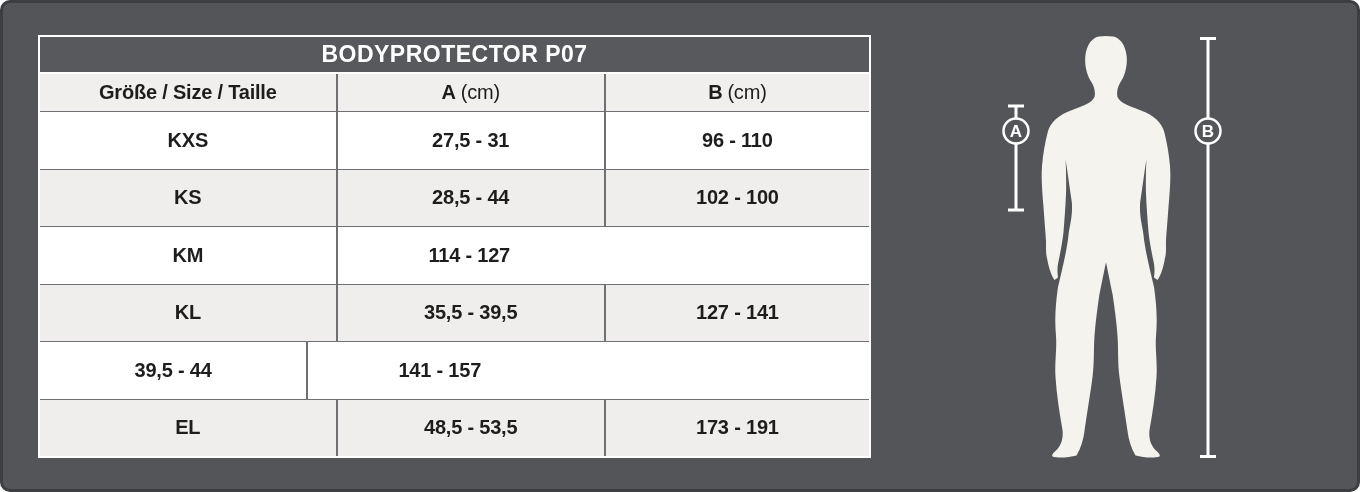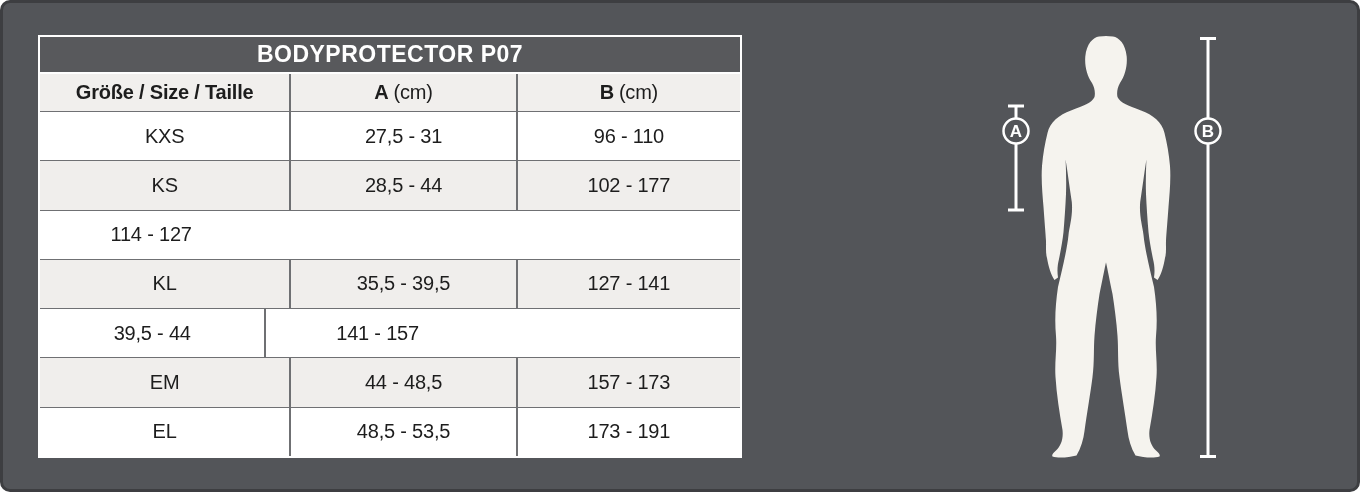--- a/index.html
+++ b/index.html
@@ -14,21 +14,21 @@
     border: 3px solid #3d3e41;
     border-radius: 10px;
     overflow: hidden;
   }
 
   
   .size-table {
     position: absolute;
     left: 35px;
     top: 32px;
-    width: 704px;
+    width: 833px;
     height: 423px;
     border: 2px solid #ffffff;
     display: flex;
     flex-direction: column;
     background: #ffffff;
   }
   .table-title {
     flex: 0 0 37px;
     background: #58595c;
     color: #ffffff;
@@ -47,20 +47,21 @@
   }
   .header-row {
     flex: 0 0 37px;
     background: #f1efed;
     font-weight: bold;
   }
   .rows-container {
     flex: 1 1 auto;
     display: flex;
     flex-direction: column;
+    font-weight: bold;
   }
   .rows-container .t-row { border-top: 1px solid #6f7073; background: #ffffff; }
   .rows-container .t-row:nth-child(even) { background: #f0eeec; }
   .t-cell {
     display: flex;
     align-items: center;
     justify-content: center;
     font-size: 20px;
     color: #1d1d1d;
     letter-spacing: -0.2px;
@@ -109,38 +110,34 @@
 
     <div class="rows-container" id="rows-container">
         <div class="t-row">
           <div class="t-cell c1">KXS</div>
           <div class="t-cell c2">27,5 - 31</div>
           <div class="t-cell c3">96 - 110</div>
         </div>
         <div class="t-row">
           <div class="t-cell c1">KS</div>
           <div class="t-cell c2">28,5 - 44</div>
-          <div class="t-cell c3">102 - 177</div>
-        </div>
-        <div class="t-row">
+          <div class="t-cell c3">102 - 100</div>
+        </div>
+        <div class="t-row">
+          <div class="t-cell c1">KM</div>
           <div class="t-cell c3">114 - 127</div>
         </div>
         <div class="t-row">
           <div class="t-cell c1">KL</div>
           <div class="t-cell c2">35,5 - 39,5</div>
           <div class="t-cell c3">127 - 141</div>
         </div>
         <div class="t-row">
           <div class="t-cell c2">39,5 - 44</div>
           <div class="t-cell c3">141 - 157</div>
-        </div>
-        <div class="t-row">
-          <div class="t-cell c1">EM</div>
-          <div class="t-cell c2">44 - 48,5</div>
-          <div class="t-cell c3">157 - 173</div>
         </div>
         <div class="t-row">
           <div class="t-cell c1">EL</div>
           <div class="t-cell c2">48,5 - 53,5</div>
           <div class="t-cell c3">173 - 191</div>
         </div>
       </div>
   </div>
 
   <svg class="diagram-svg" viewBox="0 0 400 492" xmlns="http://www.w3.org/2000/svg">

